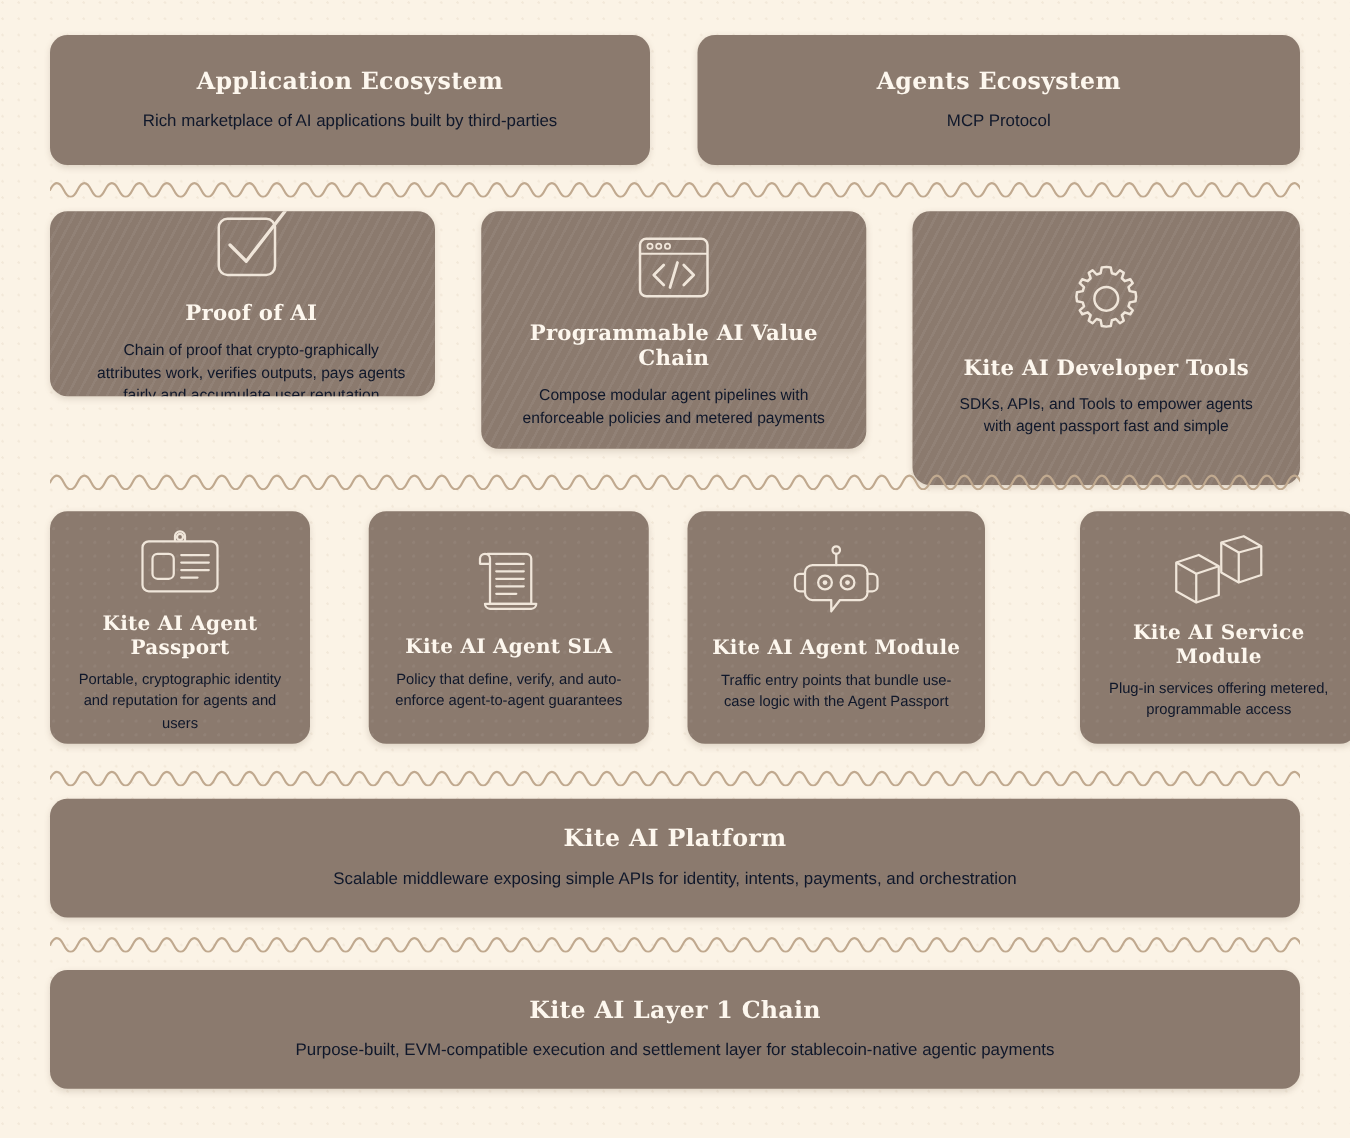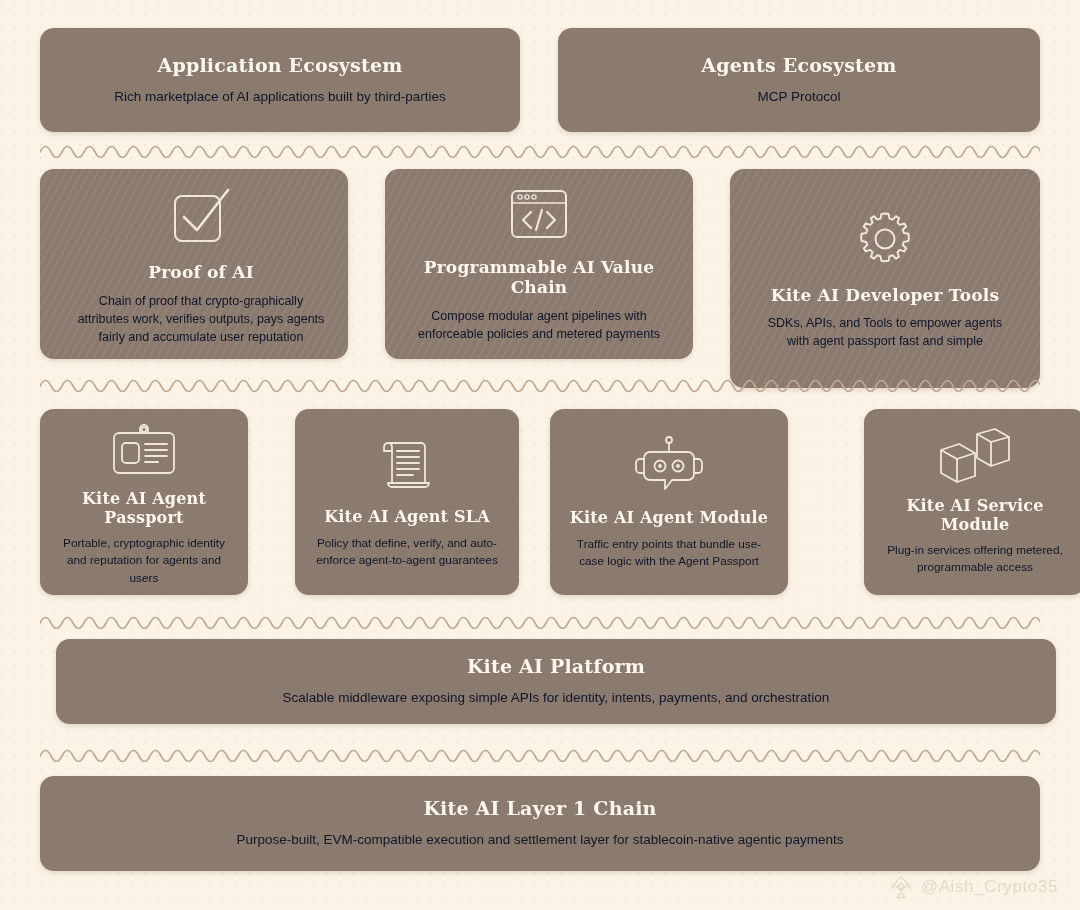--- a/index.html
+++ b/index.html
@@ -157,21 +157,21 @@
     <div class="card-title">Agents Ecosystem</div>
     <div class="card-desc">MCP Protocol</div>
   </div>
 
   <div class="divider" style="top:140px;">
     <svg viewBox="0 0 1000 18" preserveAspectRatio="none" aria-hidden="true">
       <path d="M0 12 q5.5 -11 11 0 t11 0 t11 0 t11 0 t11 0 t11 0 t11 0 t11 0 t11 0 t11 0 t11 0 t11 0 t11 0 t11 0 t11 0 t11 0 t11 0 t11 0 t11 0 t11 0 t11 0 t11 0 t11 0 t11 0 t11 0 t11 0 t11 0 t11 0 t11 0 t11 0 t11 0 t11 0 t11 0 t11 0 t11 0 t11 0 t11 0 t11 0 t11 0 t11 0 t11 0 t11 0 t11 0 t11 0 t11 0 t11 0 t11 0 t11 0 t11 0 t11 0 t11 0 t11 0 t11 0 t11 0 t11 0 t11 0 t11 0 t11 0 t11 0 t11 0 t11 0 t11 0 t11 0 t11 0 t11 0 t11 0 t11 0 t11 0 t11 0 t11 0 t11 0 t11 0 t11 0 t11 0 t11 0 t11 0 t11 0 t11 0 t11 0 t11 0 t11 0 t11 0 t11 0 t11 0 t11 0 t11 0 t11 0 t11 0 t11 0 t11 0 t11 0" fill="none" stroke="#c0a98f" stroke-width="1.7" stroke-linecap="round"></path>
     </svg>
   </div>
 
-  <div class="card feature striped" style="left:40px; top:169px; width:308px; height:190px;padding-left:28px;">
+  <div class="card feature striped" style="left:40px; top:169px; width:308px; height:148px;padding-left:28px;">
     <div class="icon-wrap">
       <svg width="74" height="66" viewBox="0 0 74 66" aria-hidden="true">
         <rect x="11" y="14" width="45" height="45" rx="7" fill="none" stroke="#f0e6da" stroke-width="2"></rect>
         <path d="M20 35 l13 13 L64 8" fill="none" stroke="#f0e6da" stroke-width="2.6" stroke-linecap="round" stroke-linejoin="round"></path>
       </svg>
     </div>
     <div class="card-title">Proof of AI</div>
     <div class="card-desc">Chain of proof that crypto-graphically attributes work, verifies outputs, pays agents fairly and accumulate user reputation</div>
   </div>
 
@@ -287,42 +287,30 @@
     <div class="card-title">Kite AI Service Module</div>
     <div class="card-desc">Plug-in services offering metered, programmable access</div>
   </div>
 
   <div class="divider" style="top:611px;">
     <svg viewBox="0 0 1000 18" preserveAspectRatio="none" aria-hidden="true">
       <path d="M0 12 q5.5 -11 11 0 t11 0 t11 0 t11 0 t11 0 t11 0 t11 0 t11 0 t11 0 t11 0 t11 0 t11 0 t11 0 t11 0 t11 0 t11 0 t11 0 t11 0 t11 0 t11 0 t11 0 t11 0 t11 0 t11 0 t11 0 t11 0 t11 0 t11 0 t11 0 t11 0 t11 0 t11 0 t11 0 t11 0 t11 0 t11 0 t11 0 t11 0 t11 0 t11 0 t11 0 t11 0 t11 0 t11 0 t11 0 t11 0 t11 0 t11 0 t11 0 t11 0 t11 0 t11 0 t11 0 t11 0 t11 0 t11 0 t11 0 t11 0 t11 0 t11 0 t11 0 t11 0 t11 0 t11 0 t11 0 t11 0 t11 0 t11 0 t11 0 t11 0 t11 0 t11 0 t11 0 t11 0 t11 0 t11 0 t11 0 t11 0 t11 0 t11 0 t11 0 t11 0 t11 0 t11 0 t11 0 t11 0 t11 0 t11 0 t11 0 t11 0 t11 0" fill="none" stroke="#c0a98f" stroke-width="1.7" stroke-linecap="round"></path>
     </svg>
   </div>
 
-  <div class="card banner" style="left:56px; top:639px; width:1000px; height:85px;">
+  <div class="card banner" style="left:40px; top:639px; width:1000px; height:95px;">
     <div class="card-title">Kite AI Platform</div>
     <div class="card-desc">Scalable middleware exposing simple APIs for identity, intents, payments, and orchestration</div>
   </div>
 
   <div class="divider" style="top:744px;">
     <svg viewBox="0 0 1000 18" preserveAspectRatio="none" aria-hidden="true">
       <path d="M0 12 q5.5 -11 11 0 t11 0 t11 0 t11 0 t11 0 t11 0 t11 0 t11 0 t11 0 t11 0 t11 0 t11 0 t11 0 t11 0 t11 0 t11 0 t11 0 t11 0 t11 0 t11 0 t11 0 t11 0 t11 0 t11 0 t11 0 t11 0 t11 0 t11 0 t11 0 t11 0 t11 0 t11 0 t11 0 t11 0 t11 0 t11 0 t11 0 t11 0 t11 0 t11 0 t11 0 t11 0 t11 0 t11 0 t11 0 t11 0 t11 0 t11 0 t11 0 t11 0 t11 0 t11 0 t11 0 t11 0 t11 0 t11 0 t11 0 t11 0 t11 0 t11 0 t11 0 t11 0 t11 0 t11 0 t11 0 t11 0 t11 0 t11 0 t11 0 t11 0 t11 0 t11 0 t11 0 t11 0 t11 0 t11 0 t11 0 t11 0 t11 0 t11 0 t11 0 t11 0 t11 0 t11 0 t11 0 t11 0 t11 0 t11 0 t11 0 t11 0 t11 0" fill="none" stroke="#c0a98f" stroke-width="1.7" stroke-linecap="round"></path>
     </svg>
   </div>
 
   <div class="card banner" style="left:40px; top:776px; width:1000px; height:95px;">
     <div class="card-title">Kite AI Layer 1 Chain</div>
     <div class="card-desc">Purpose-built, EVM-compatible execution and settlement layer for stablecoin-native agentic payments</div>
   </div>
 
-  <div class="watermark">
-    <svg class="watermark-logo" width="26" height="26" viewBox="0 0 26 26" aria-hidden="true">
-      <g fill="none" stroke="#c5b49e" stroke-width="1.4" stroke-linejoin="round">
-        <path d="M13 3 L20 10 L13 17 L6 10 Z"></path>
-        <path d="M13 9 L16 12 L13 15 L10 12 Z"></path>
-        <path d="M3.2 10 L5.6 12.4 L3.2 14.8"></path>
-        <path d="M22.8 10 L20.4 12.4 L22.8 14.8"></path>
-        <path d="M13 19 L17 23 L13 23.6 L9 23 Z"></path>
-      </g>
-    </svg>
-    <span class="watermark-text">@Aish_Crypto35</span>
-  </div>
 
 </div>
 
 </body></html>

